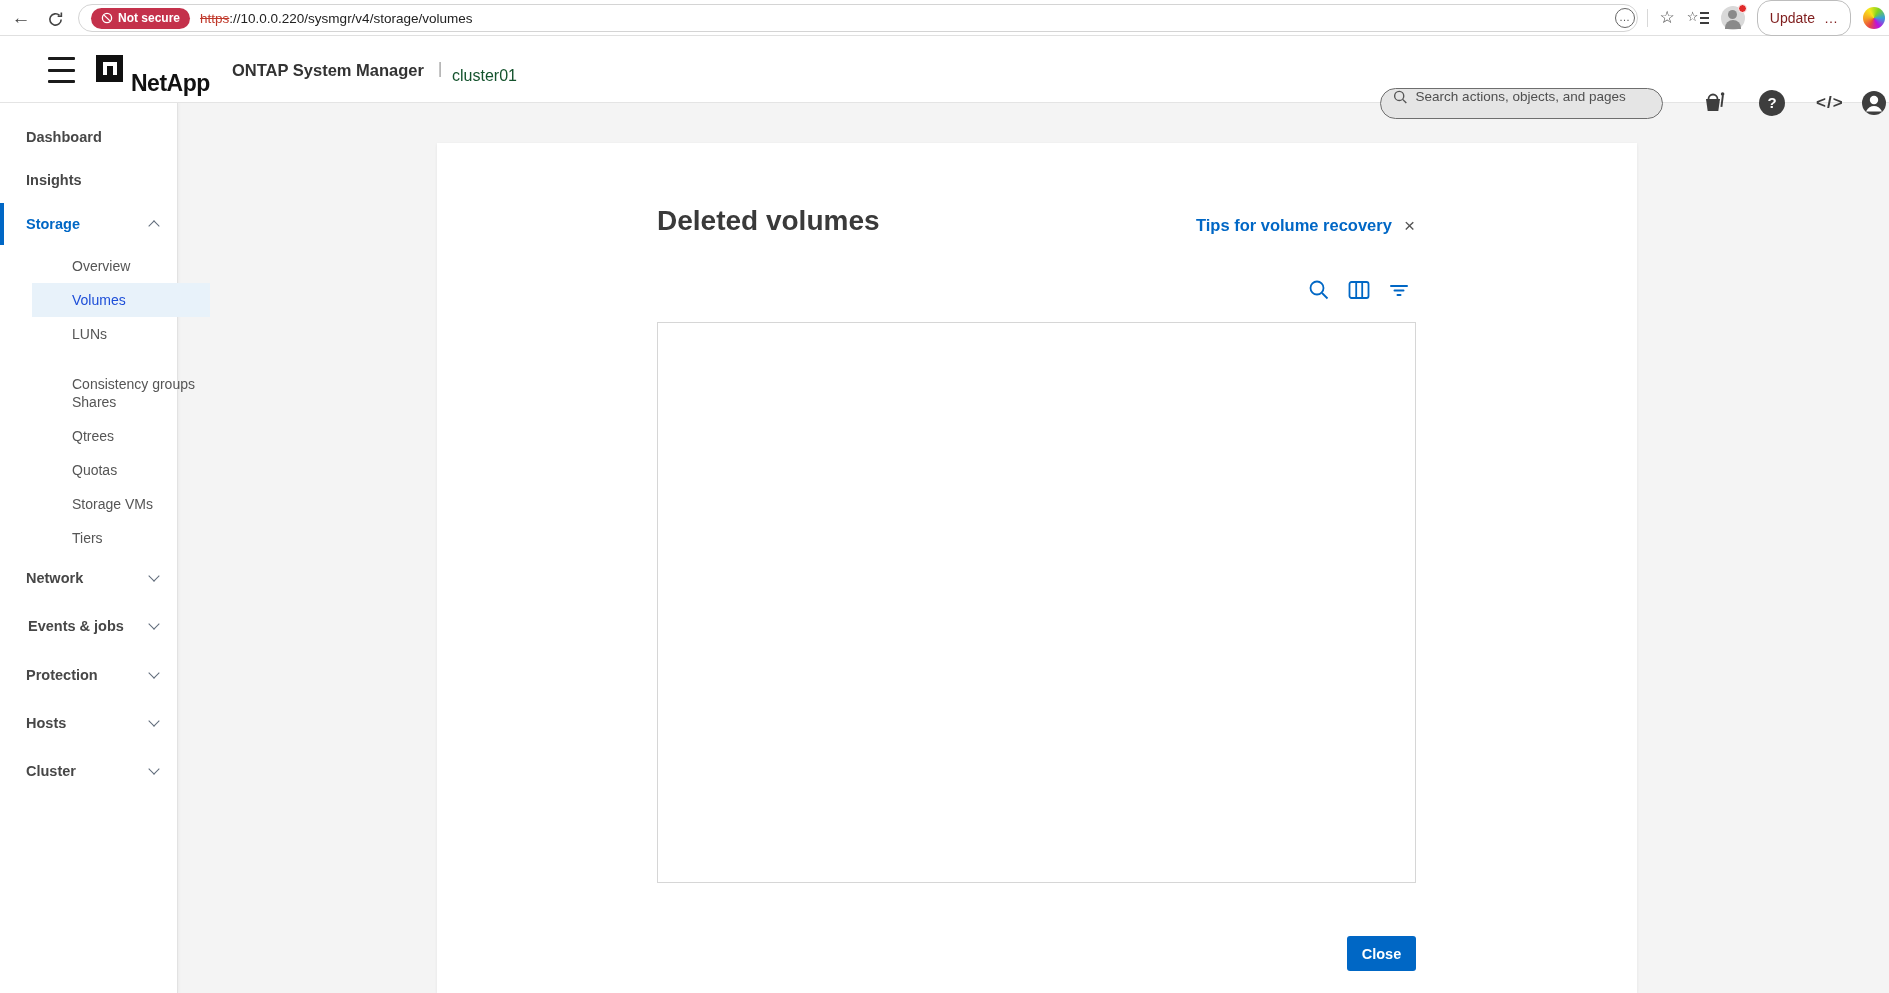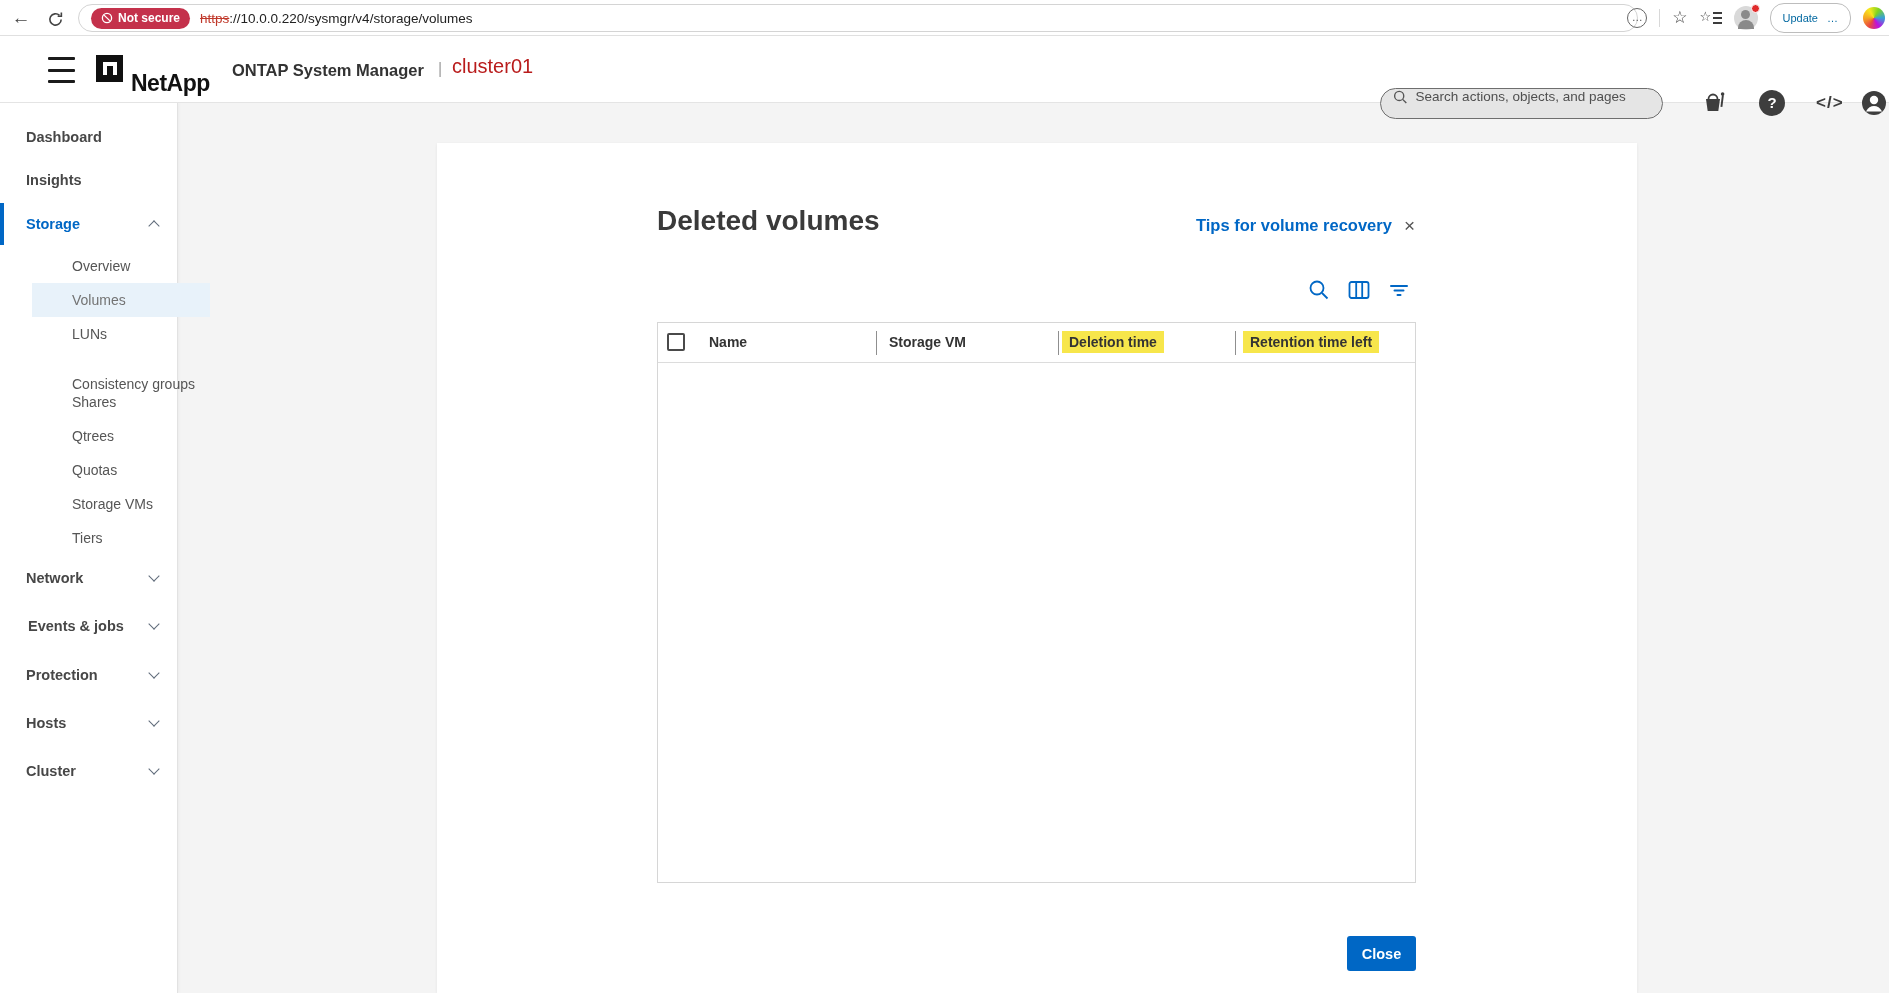--- a/index.html
+++ b/index.html
@@ -20,46 +20,46 @@
   .vdiv { width:1px; height:18px; background:#d8d8d8; }
   .star { font-size:17px; color:#3c3c3c; line-height:20px; }
   .favbar { position:relative; width:22px; height:20px; }
   .favbar .fstar { position:absolute; left:0; top:1px; font-size:13px; color:#3c3c3c; }
   .favbar i { position:absolute; right:0; width:9px; height:1.8px; background:#3c3c3c; }
   .favbar i:nth-child(2){ top:4px; } .favbar i:nth-child(3){ top:9px; } .favbar i:nth-child(4){ top:14px; }
   .b-avatar { position:relative; width:24px; height:24px; border-radius:50%; background:#d9d9d9; overflow:visible; }
   .b-avatar::before { content:""; position:absolute; left:7.5px; top:4px; width:9px; height:9px; border-radius:50%; background:#8a8a8a; }
   .b-avatar::after { content:""; position:absolute; left:4px; top:14px; width:16px; height:9px; border-radius:8px 8px 0 0; background:#8a8a8a; }
   .b-avatar .dot { position:absolute; right:-2px; top:-2px; width:9px; height:9px; background:#e02b2b; border:1.5px solid #fff; border-radius:50%; }
-  .update-pill { display:flex; align-items:center; gap:9px; height:30px; border:1px solid #bdbdbd; border-radius:14px; padding:0 12px; font-size:11px; color:#0369a1; cursor:pointer; }
+  .update-pill { display:flex; align-items:center; gap:9px; height:36px; border:1px solid #bdbdbd; border-radius:14px; padding:0 12px; font-size:14px; color:#7f1d1d; cursor:pointer; }
   .copilot { width:22px; height:22px; border-radius:50%; background:conic-gradient(from 210deg,#e9483f,#f5a623,#f8e71c,#7ed321,#36a0d9,#bd10e0,#e9483f); }
 
   
   .appbar { position:absolute; left:0; top:36px; width:100%; height:67px; background:#fff; border-bottom:1px solid #e4e4e4; z-index:20; }
   .burger { position:absolute; left:48px; top:21px; width:40px; height:26px; display:flex; flex-direction:column; justify-content:space-between; cursor:pointer; }
   .burger i { display:block; width:27px; height:3px; background:#1b1b1b; border-radius:1px; }
   .logo-box { position:absolute; left:96px; top:19px; width:27px; height:27px; background:#101010; }
   .logo-box i { display:block; margin:7px auto 0; width:14px; height:13px; border:4px solid #fff; border-bottom:none; }
   .brand { position:absolute; left:131px; top:18px; font-size:23px; font-weight:700; color:#111; letter-spacing:-0.5px;margin-top:16px; }
   .prod { position:absolute; left:232px; top:25px; font-size:16.5px; font-weight:700; color:#333; }
   .tdiv { position:absolute; left:438px; top:24px; font-size:16px; color:#a0a0a0; }
-  .cluster { position:absolute; left:452px; top:19px; font-size:20px; color:#b91c1c; }
+  .cluster { position:absolute; left:452px; top:31px; font-size:16px; color:#14532d; }
   .gsearch { position:absolute; left:1380px; top:52px; width:283px; height:31px; border:1.5px solid #6e6e6e; border-radius:16px; display:flex; align-items:flex-start; padding:0 12px; gap:8px; background:#e5e5e5; }
   .gsearch input { border:none; outline:none; font-size:13.5px; color:#333; width:100%; font-family:inherit; background:transparent; }
   .gsearch input::placeholder { color:#4f4f4f; }
   .hicon { position:absolute; top:54px; cursor:pointer; }
   .help-circle { width:26px; height:26px; border-radius:50%; background:#3e3e3e; color:#fff; font-size:15px; font-weight:700; text-align:center; line-height:26px; }
   .code-glyph { font-size:17px; font-weight:700; color:#3e3e3e; letter-spacing:1px; line-height:26px; }
 
   
   .sidebar { position:absolute; left:0; top:103px; width:178px; bottom:0; background:#fff; border-right:1px solid #e2e2e2; box-shadow:1px 0 3px rgba(0,0,0,.04); z-index:10; }
   .sitem { position:absolute; left:0; width:178px; display:flex; align-items:center; cursor:pointer; }
   .sitem.main { height:42px; font-size:14.5px; font-weight:700; color:#474747; padding-left:26px; }
   .sitem.sub { height:34px; font-size:14px; color:#555; padding-left:40px;margin-left:32px; }
-  .sitem.active { background:#e8f2fa; color:#737373; }
+  .sitem.active { background:#e8f2fa; color:#1d4ed8; }
   .sitem.section-open { color:#0067C5; }
   .accent { position:absolute; left:0; top:100px; width:4px; height:42px; background:#0067C5; }
   .chev { position:absolute; right:20px; width:8px; height:8px; border-right:1.8px solid #5f6b7a; border-bottom:1.8px solid #5f6b7a; }
   .chev.down { transform:rotate(45deg); margin-top:-4px; }
   .chev.up { transform:rotate(-135deg); margin-top:4px; }
 
   
   .content { position:absolute; left:178px; top:103px; right:0; bottom:0; background:#f4f4f4; }
   .card { position:absolute; left:259px; top:40px; width:1200px; bottom:0; background:#fff; box-shadow:0 1px 3px rgba(0,0,0,.07); }
   .card-title { position:absolute; left:220px; top:62px; font-size:28px; font-weight:600; color:#3a3a3a; }
@@ -256,29 +256,19 @@
         <span>
           <svg width="24" height="24" viewBox="0 0 24 24">
               <line x1="4" y1="8" x2="20" y2="8" stroke="#0067C5" stroke-width="2" stroke-linecap="round"></line>
               <line x1="7.5" y1="12.5" x2="16.5" y2="12.5" stroke="#0067C5" stroke-width="2" stroke-linecap="round"></line>
               <line x1="10.5" y1="17" x2="13.5" y2="17" stroke="#0067C5" stroke-width="2" stroke-linecap="round"></line>
             </svg>
         </span>
       </div>
 
       <div class="vtable">
-        <div class="thead">
-          <span class="cb"></span>
-          <span class="hlabel" style="left:51px;">Name</span>
-          <span class="hlabel" style="left:231px;">Storage VM</span>
-          <span class="hlabel hl" style="left:404px;">Deletion time</span>
-          <span class="hlabel hl" style="left:585px;">Retention time left</span>
-          <span class="hsep" style="left:218px;"></span>
-          <span class="hsep" style="left:400px;"></span>
-          <span class="hsep" style="left:577px;"></span>
-        </div>
       </div>
 
       <button class="close-btn">Close</button>
     </div>
   </div>
 
 </div>
 
 </body></html>

